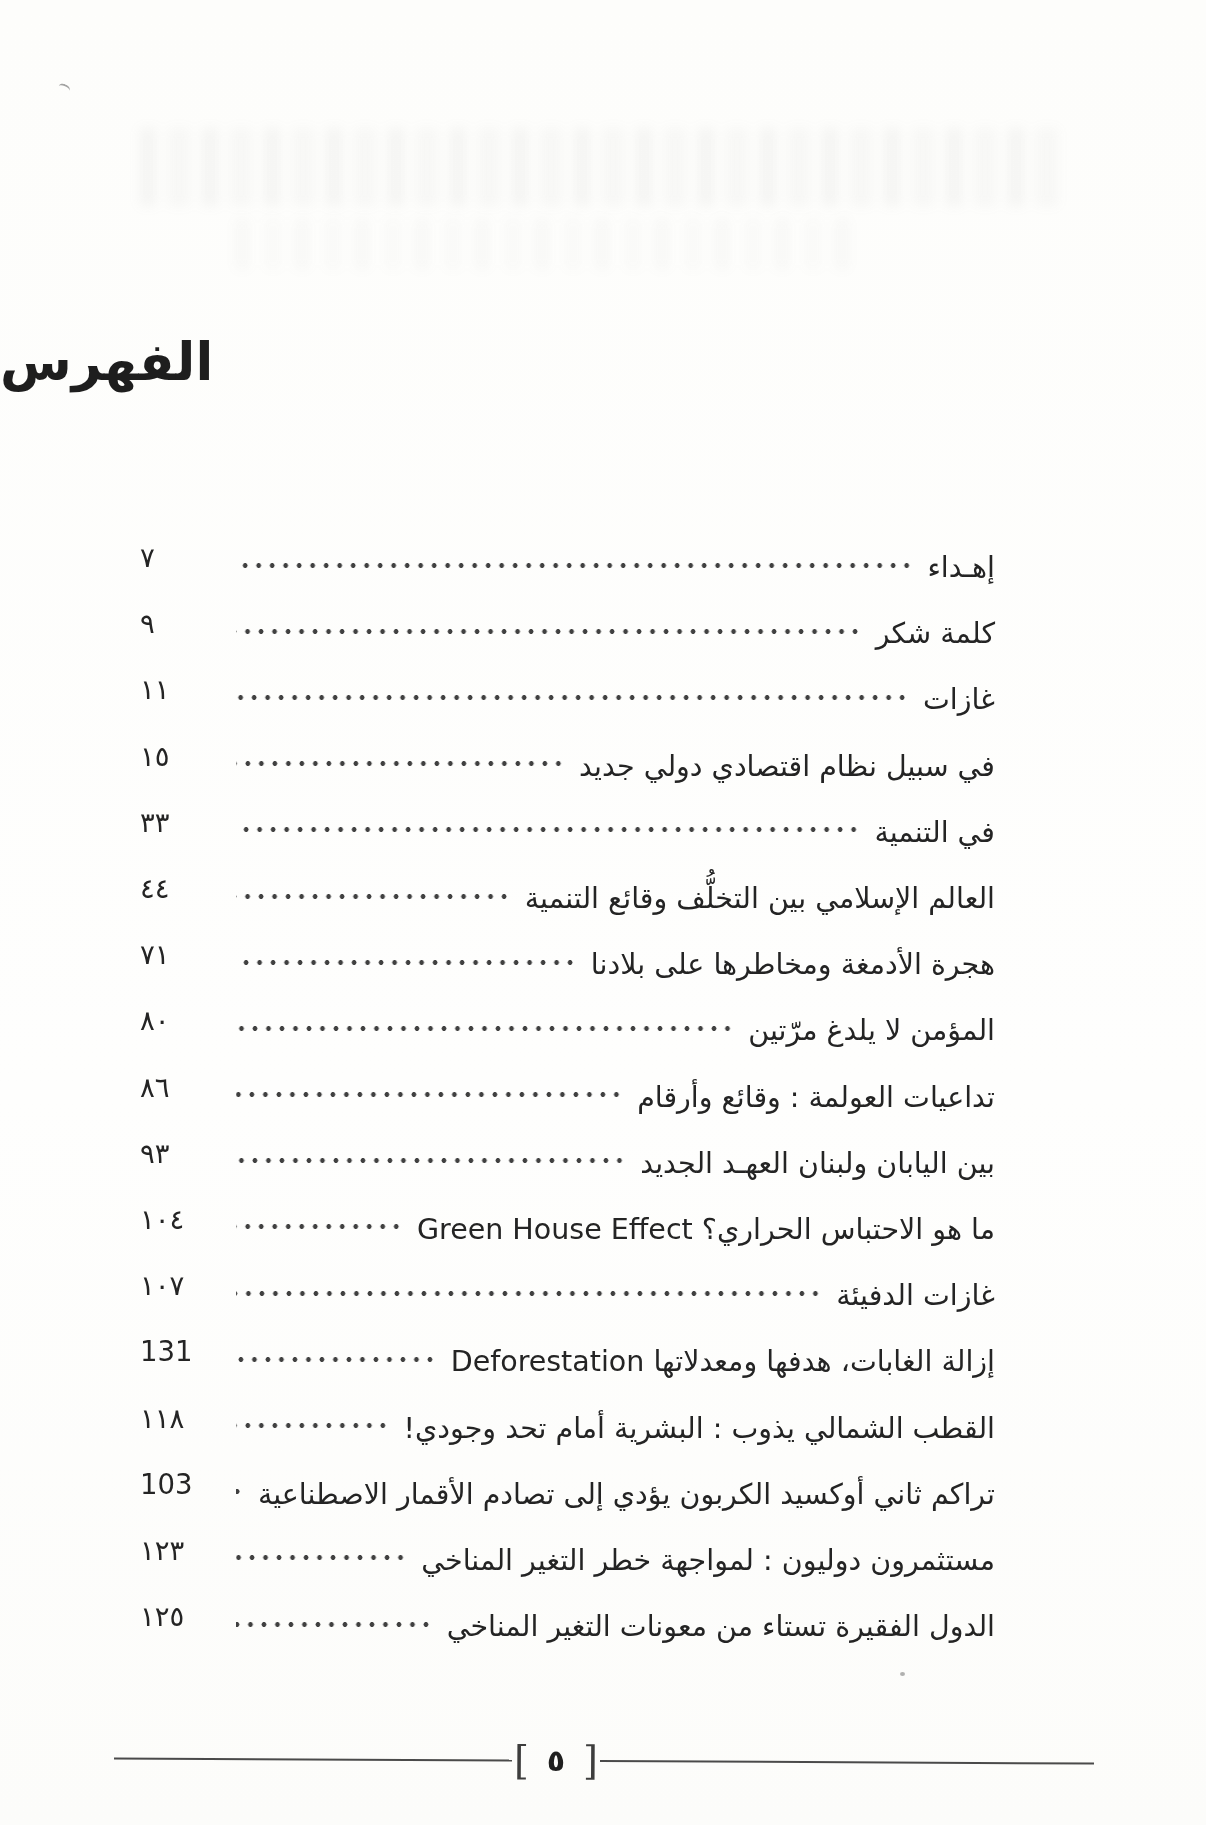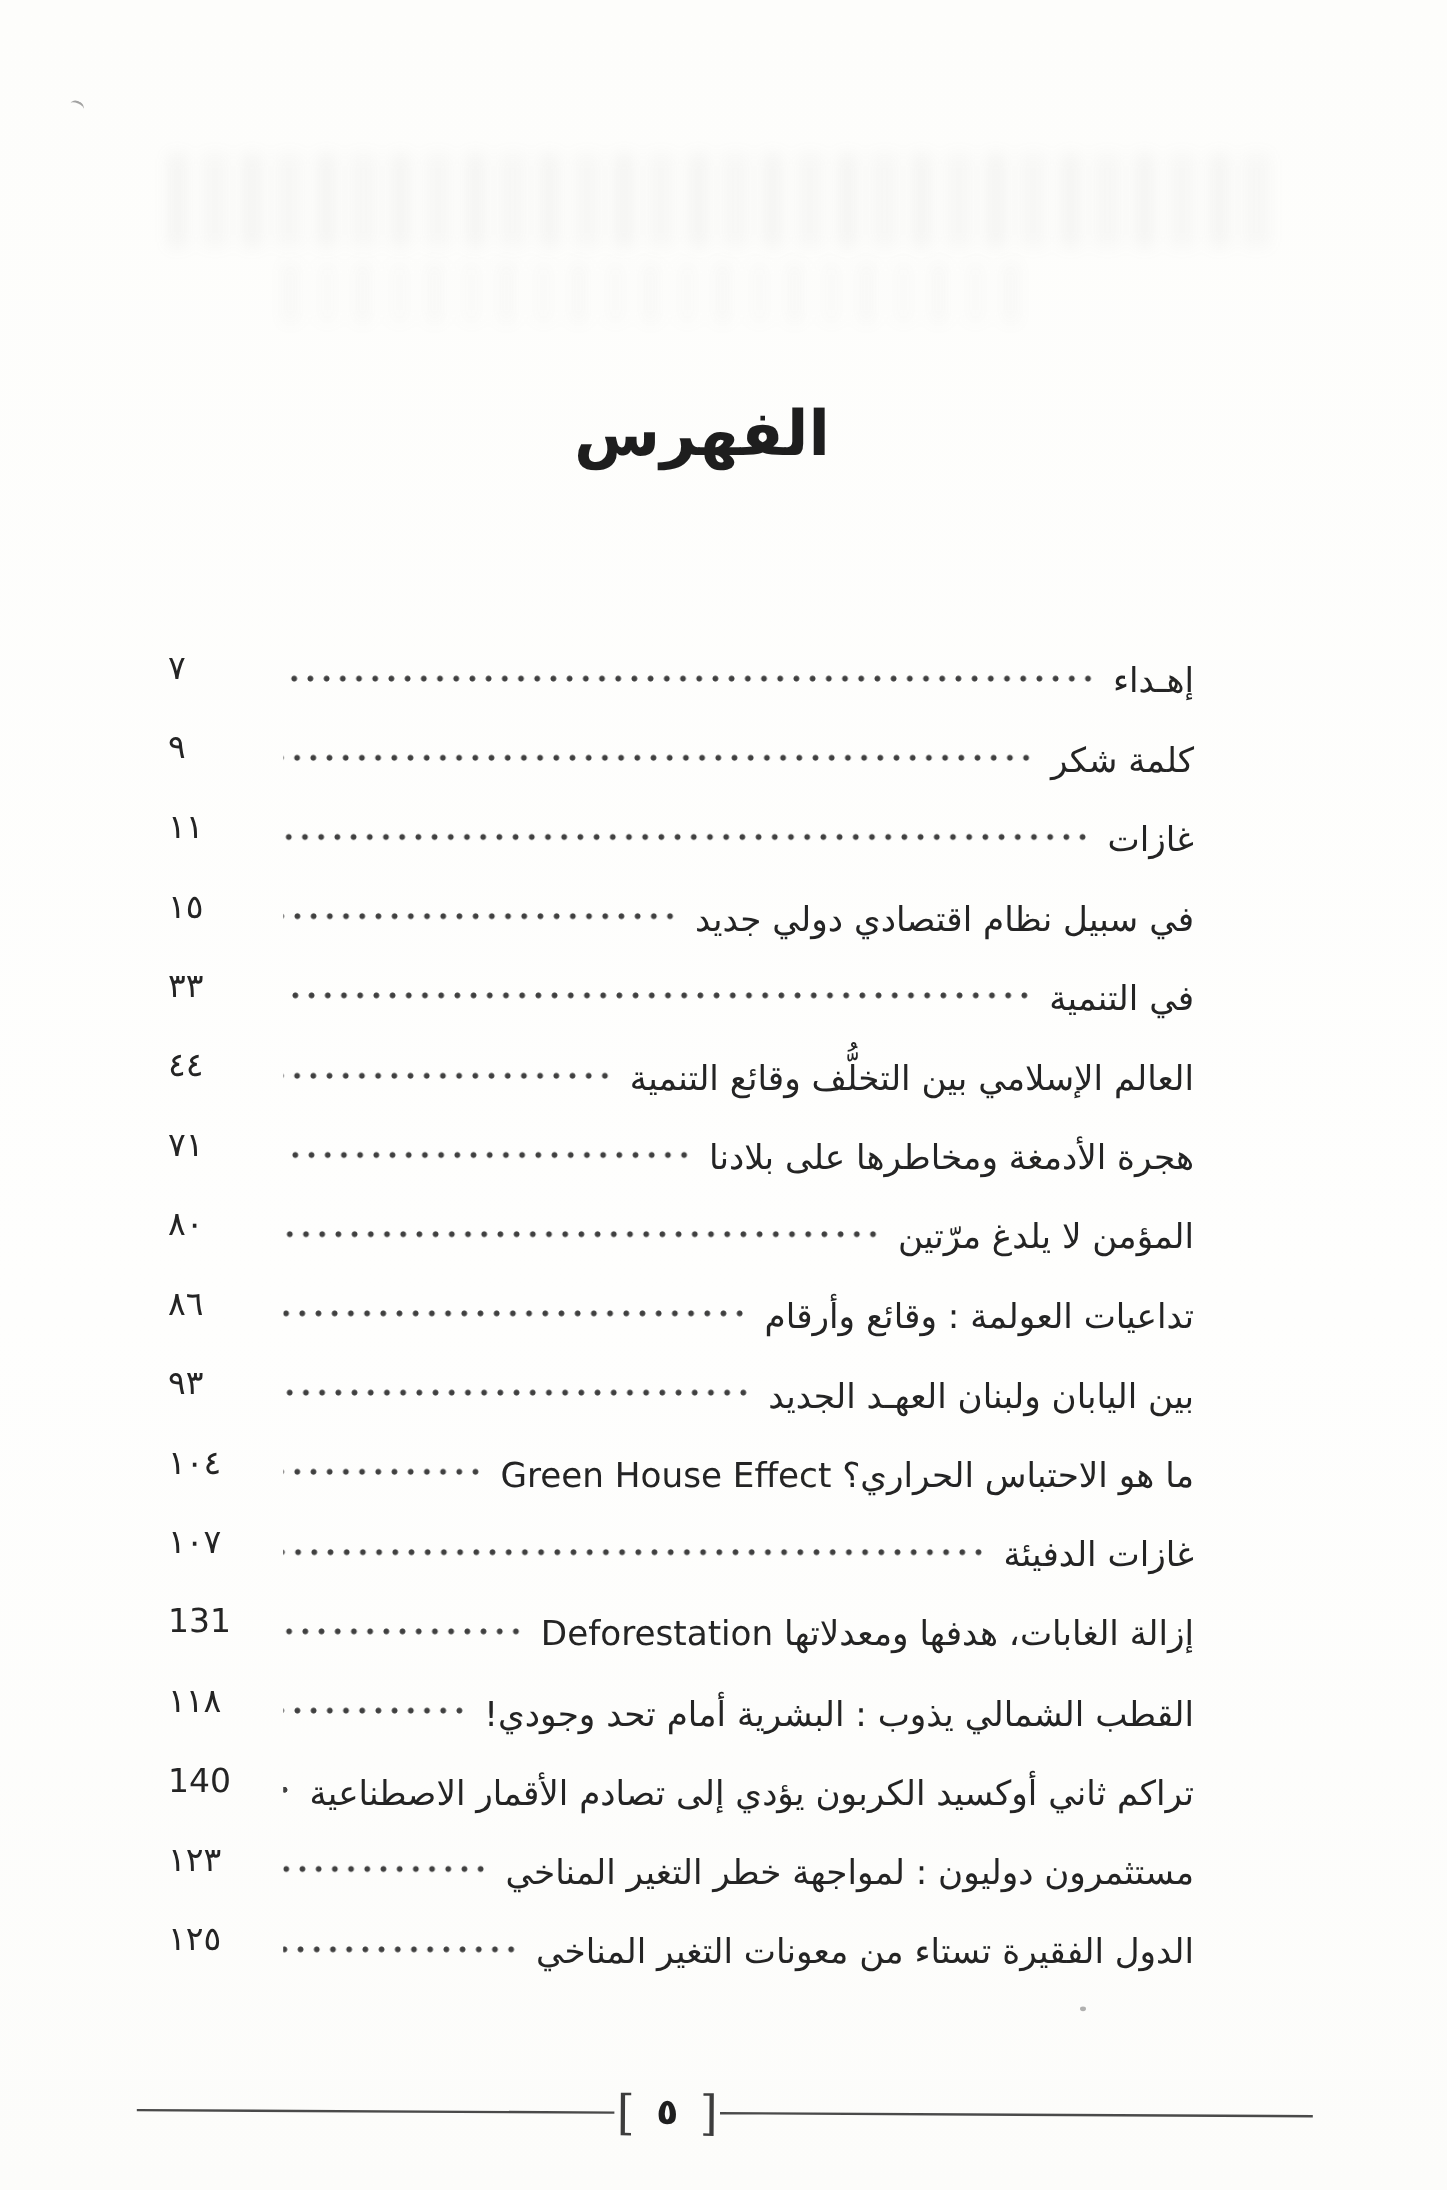--- a/index.html
+++ b/index.html
@@ -39,21 +39,21 @@
     transform:rotate(24deg);
   }
   .speck2{
     position:absolute;top:1672px;left:900px;width:5px;height:4px;
     background:rgba(100,100,100,.5);border-radius:50%;
   }
   .title{
     position:absolute;
     top:332px;left:0;right:36px;
     margin:0;
-    text-align:center;
+    text-align:left;
     font-size:52px;
     font-weight:bold;
     color:#1e1e1e;
     letter-spacing:1px;
   }
   .toc{
     position:absolute;
     top:524px;
     left:140px;
     right:211px;
@@ -216,21 +216,21 @@
 
     <div class="row">
       <span class="t">القطب الشمالي يذوب : البشرية أمام تحد وجودي!</span>
       <span class="leader"></span>
       <span class="n">١١٨</span>
     </div>
 
     <div class="row">
       <span class="t">تراكم ثاني أوكسيد الكربون يؤدي إلى تصادم الأقمار الاصطناعية</span>
       <span class="leader"></span>
-      <span class="n">140</span>
+      <span class="n">103</span>
     </div>
 
     <div class="row">
       <span class="t">مستثمرون دوليون : لمواجهة خطر التغير المناخي</span>
       <span class="leader"></span>
       <span class="n">١٢٣</span>
     </div>
 
     <div class="row">
       <span class="t">الدول الفقيرة تستاء من معونات التغير المناخي</span>

